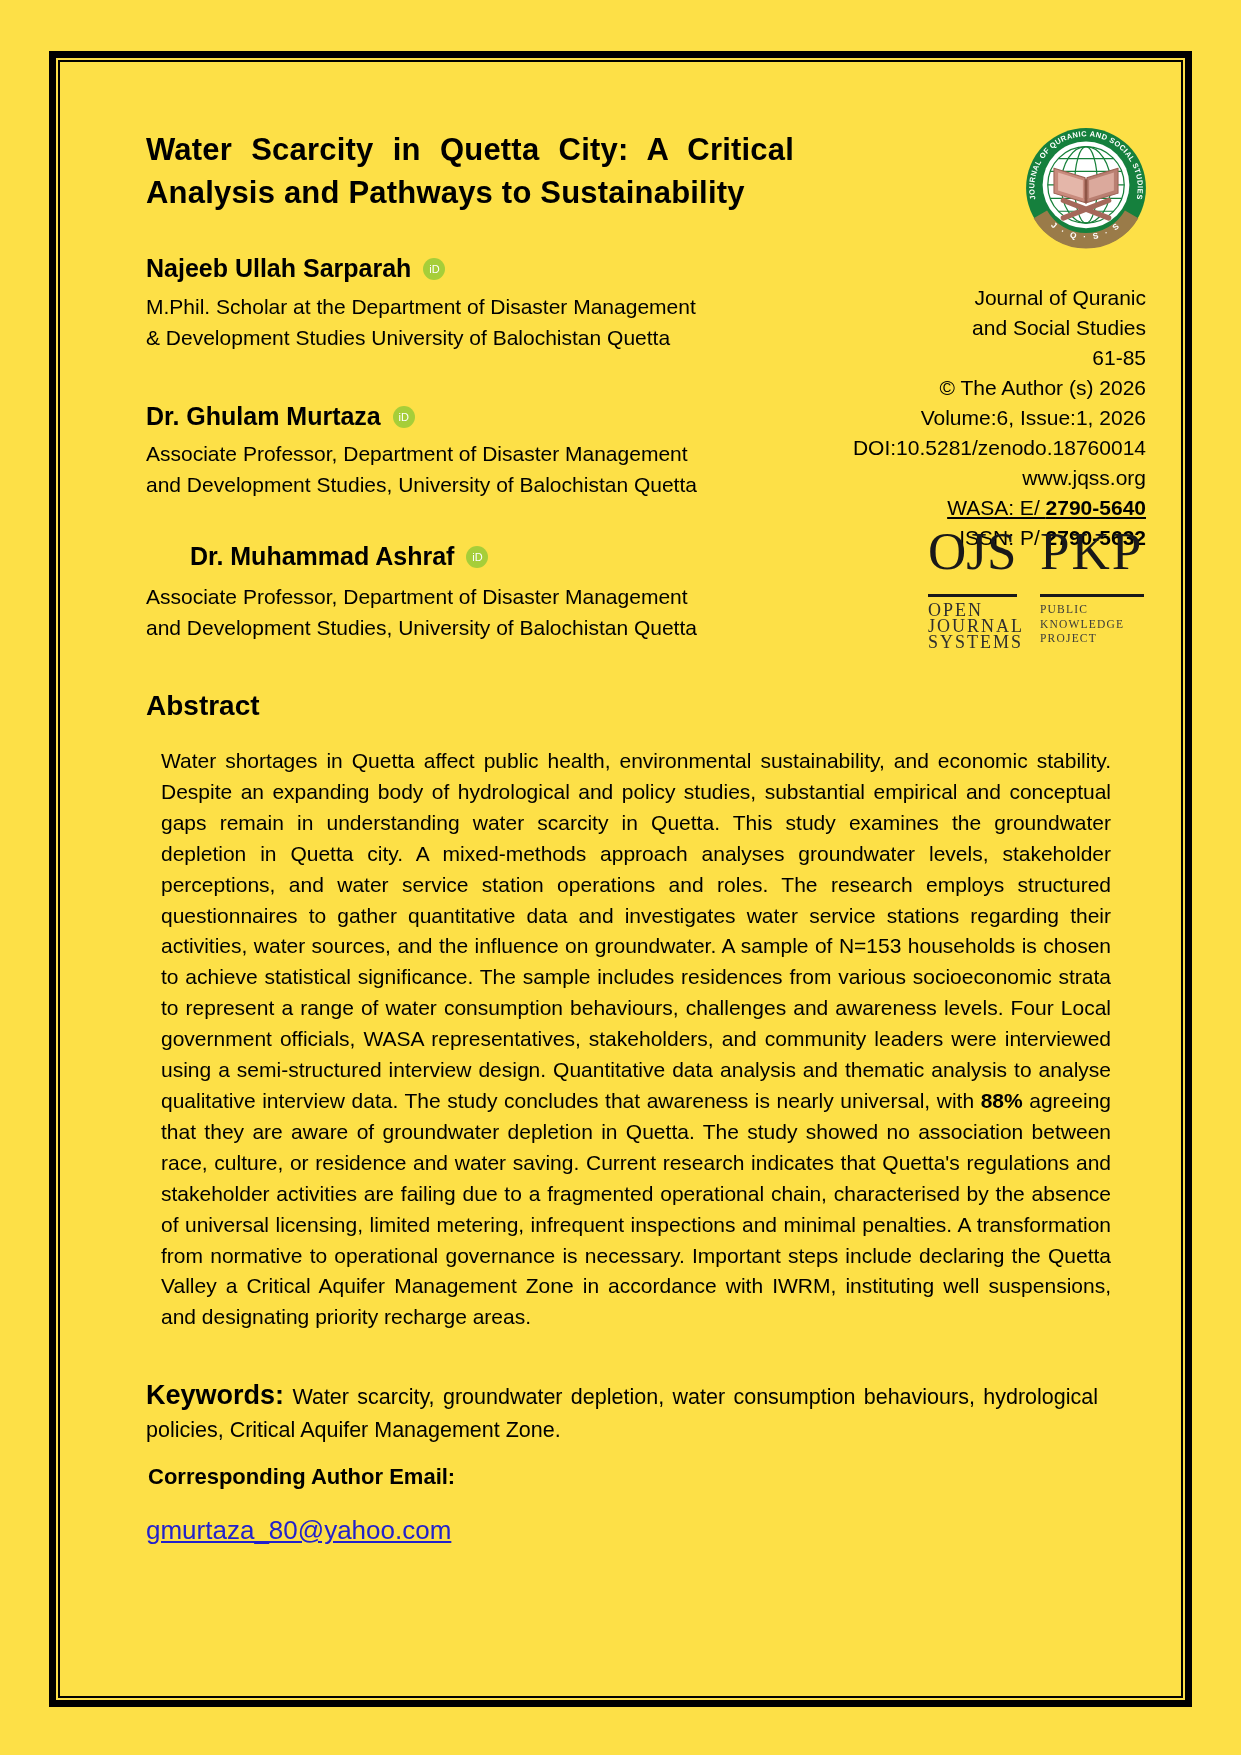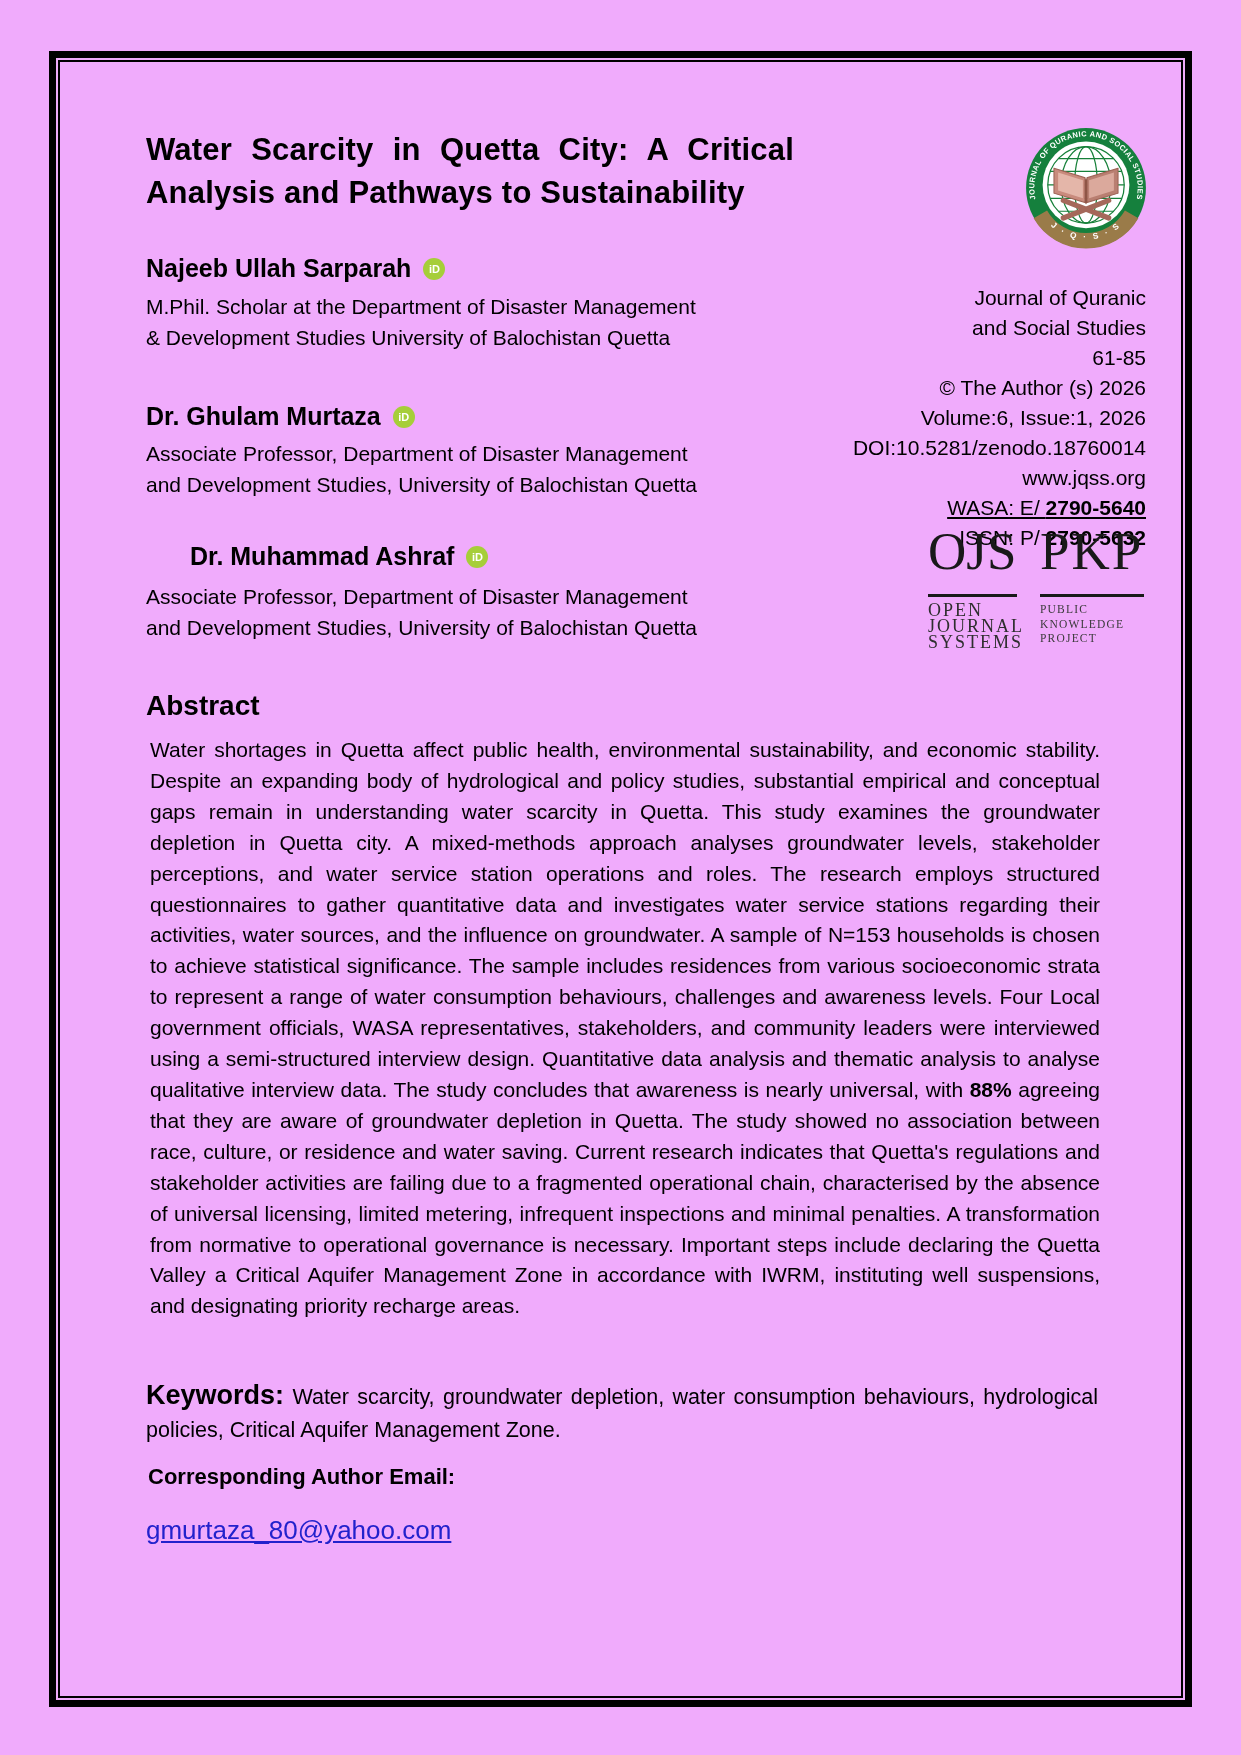--- a/index.html
+++ b/index.html
@@ -1,34 +1,34 @@
 <!DOCTYPE html>
 <html><head>
 <meta charset="utf-8">
 <style>
   html,body { margin:0; padding:0; background:#ffffff; }
   .page {
-    position:relative; width:1241px; height:1755px; background:#f0abfc;
+    position:relative; width:1241px; height:1755px; background:#fde047;
     font-family:"Liberation Sans", sans-serif; color:#000; overflow:hidden;
   }
   .frame {
     position:absolute; left:49px; top:51px; width:1143px; height:1656px;
     border:7px solid #000; box-sizing:border-box;
   }
   .frame-inner { position:absolute; inset:2px; border:2px solid #000; }
 
   .title { position:absolute; left:146px; top:128px; width:648px;
     font-size:31px; font-weight:700; line-height:43px; letter-spacing:0.2px; }
   .title-l1 { text-align:justify; text-align-last:justify; }
 
   .author-name { position:absolute; left:146px; font-size:25px; font-weight:700;
     display:flex; align-items:center; gap:12px; }
   .orcid {
     display:inline-flex; width:22px; height:22px; border-radius:50%;
-    background:#A6CE39; color:#fff; font-size:11px; font-weight:700;
+    background:#A6CE39; color:#fff; font-size:11px; font-weight:400;
     align-items:center; justify-content:center; letter-spacing:0;
   }
   .affil { position:absolute; left:146px; width:600px; font-size:21px; line-height:31px; }
 
   .right-col {
     position:absolute; right:95px; top:283px; width:430px;
     text-align:right; font-size:21px; line-height:30px;
   }
   .issn-underline { text-decoration:underline; }
   .bold { font-weight:700; }
@@ -38,21 +38,21 @@
   .press-logo { position:absolute; font-family:"Liberation Serif", serif; color:#191919; }
   .press-acronym { font-size:53px; line-height:46px; letter-spacing:0px;
     border-bottom:3px solid #191919; display:inline-block; padding:0 1px 20px 0; }
   .press-sub { margin-top:5px; }
   .ojs-sub div { font-size:18px; letter-spacing:2px; line-height:16px; color:#2e2e2e; }
   .pkp-sub div { font-size:11.5px; letter-spacing:1.2px; line-height:14.5px; color:#3a3a3a; }
 
   .abstract-heading { position:absolute; left:146px; top:690px; font-size:28px; font-weight:700; }
   .abstract-body {
     position:absolute; left:146px; top:731px; width:950px;
-    font-size:21px; line-height:30.9px; text-align:justify; margin:4px;
+    font-size:21px; line-height:30.9px; text-align:justify; margin:15px;
   }
   .keywords { position:absolute; left:146px; top:1379px; width:952px;
     font-size:21.5px; line-height:33px; text-align:justify; }
   .keywords-label { font-size:27px; font-weight:700; }
   .correspond { position:absolute; left:148px; top:1464px; font-size:22px; font-weight:700; }
   .email { position:absolute; left:146px; top:1515px;
     font-family:Liberation Sans, sans-serif; font-size:26px;
     color:#2222CC; text-decoration:underline; cursor:pointer; }
 </style>
 </head>

